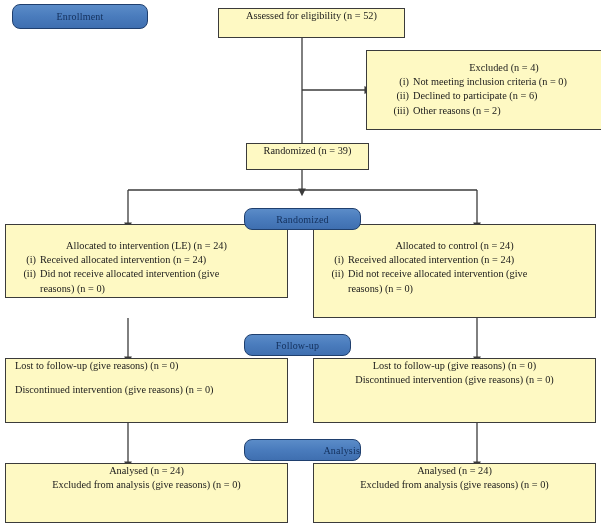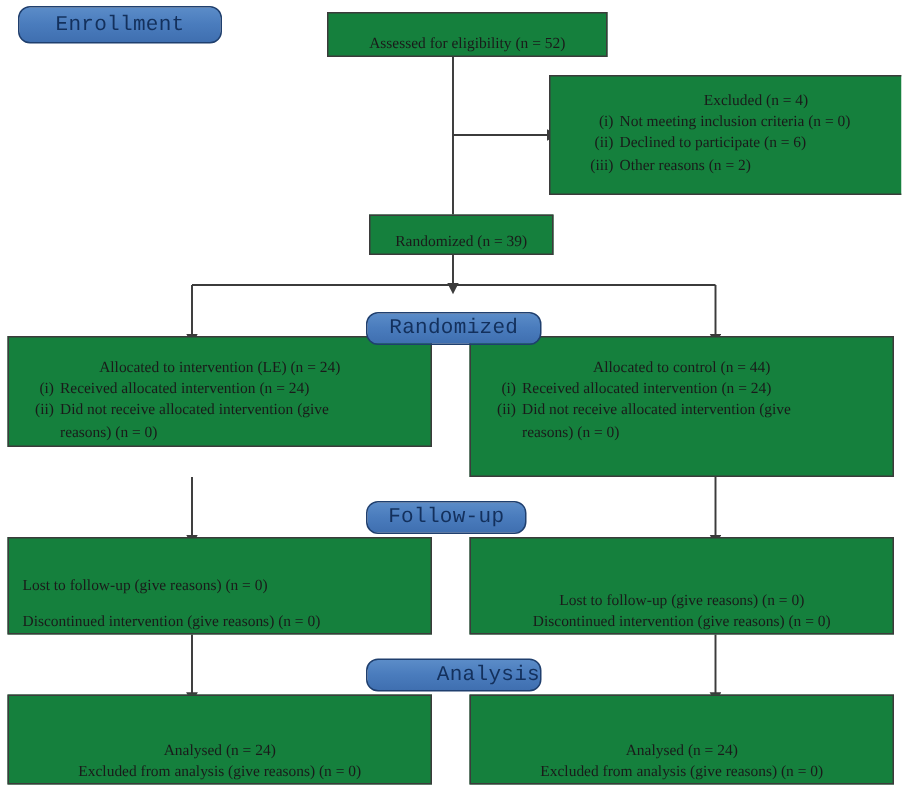--- a/index.html
+++ b/index.html
@@ -14,24 +14,24 @@
     height:527px;
     overflow:hidden;
     background:#ffffff;
   }
   #wires{position:absolute;left:0;top:0;width:601px;height:527px;}
 
   .box{
     position:absolute;
     box-sizing:border-box;
     border:1.3px solid #3b3b3b;
-    background:#15803d;
+    background:#fef9c3;
     display:flex;
     flex-direction:column;
-    justify-content:flex-end;
+    justify-content:flex-start;
     z-index:2;
   }
   .box .line{
     font-size:10.3px;
     line-height:14.2px;
     text-align:center;
     white-space:nowrap;
   }
   .box.left-text .line{text-align:left;padding-left:9px;}
   .box.indent-list{display:block;padding-top:0;}
@@ -59,27 +59,26 @@
   .listwrap{padding-left:18px;padding-right:6px;}
   .gap{height:10px;}
 
   .banner{
     position:absolute;
     box-sizing:border-box;
     background:linear-gradient(180deg,#5b8cc8 0%,#4a7cbd 48%,#3f6fb0 100%);
     border:1.2px solid #1f3f6e;
     border-radius:8px;
     color:#13305c;
-    font-size:14px;
+    font-size:10px;
     display:flex;
     align-items:center;
     justify-content:center;
     z-index:5;
     letter-spacing:.2px;
-    font-family:Liberation Mono, monospace;
   }
   .banner .bl{white-space:nowrap;}
 </style>
 </head>
 <body>
 
 <div id="diagram">
 
   <svg id="wires" viewBox="0 0 601 527" xmlns="http://www.w3.org/2000/svg">
     <defs>
@@ -161,21 +160,21 @@
         <span class="tx">Did not receive allocated intervention (give</span>
       </div>
       <div class="lrow">
         <span class="rn"></span>
         <span class="tx">reasons) (n = 0)</span>
       </div>
     </div>
   </div>
 
   <div class="box indent-list" style="left:313px;top:224px;width:283px;height:94px;padding-top:14px;">
-    <div class="hdr">Allocated to control (n = 44)</div>
+    <div class="hdr">Allocated to control (n = 24)</div>
     <div class="listwrap" style="padding-left:6px;">
       <div class="lrow">
         <span class="rn">(i)</span>
         <span class="tx">Received allocated intervention (n = 24)</span>
       </div>
       <div class="lrow">
         <span class="rn">(ii)</span>
         <span class="tx">Did not receive allocated intervention (give</span>
       </div>
       <div class="lrow">

